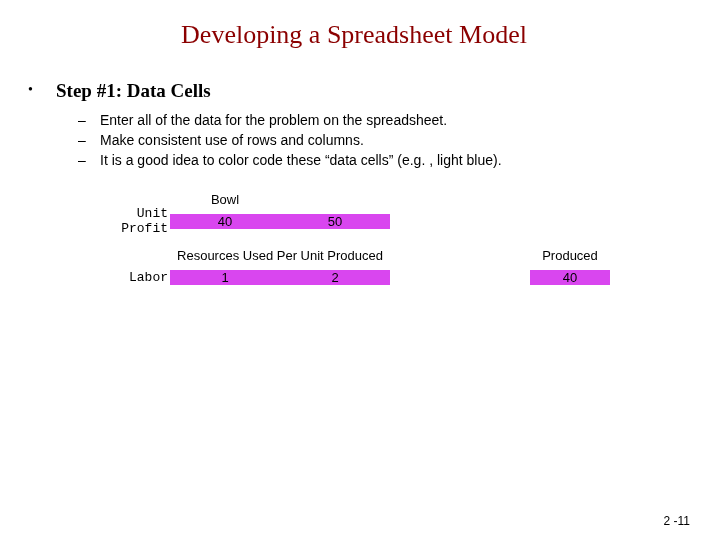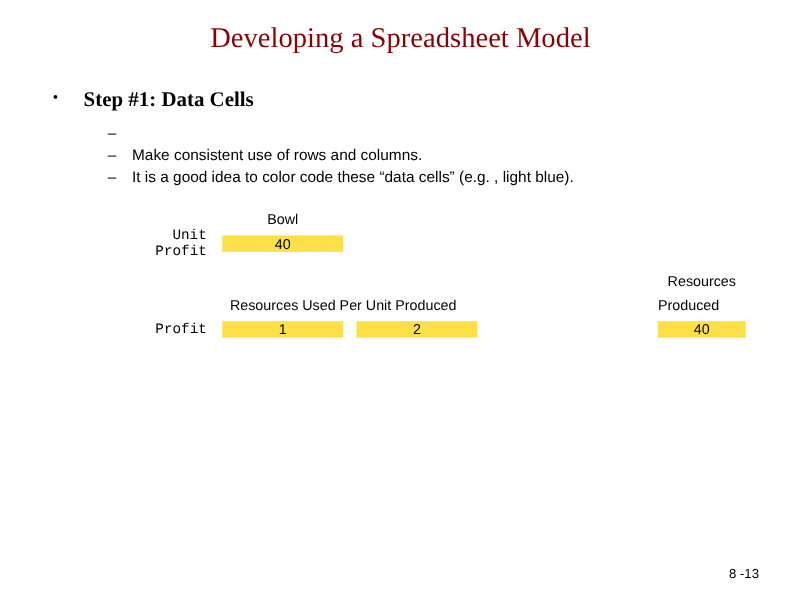--- a/index.html
+++ b/index.html
@@ -6,21 +6,21 @@
     margin: 0;
     padding: 0;
     width: 720px;
     height: 540px;
     font-family: "Times New Roman", Times, serif;
     position: relative;
     background: #fff;
     color: #000;
   }
   .slide {
-    padding: 20px 30px 10px 38px;
+    padding: 20px 30px 10px 18px;
     box-sizing: border-box;
     width: 100%;
     height: 100%;
     position: relative;
   }
   .title {
     color: #8b0000;
     font-size: 26px;
     text-align: center;
     margin: 0 0 30px 0;
@@ -63,34 +63,33 @@
   }
   .sheet {
     margin-left: 80px;
     font-family: Arial, Helvetica, sans-serif;
     font-size: 13px;
   }
   .srow {
     display: flex;
     align-items: center;
     height: 22px;
-    gap: 12px;
   }
   .lbl {
     width: 70px;
     text-align: right;
     padding-right: 2px;
     font-family: Liberation Mono, monospace;
   }
   .cell {
     width: 110px;
     text-align: center;
   }
   .data {
-    background: #fde047;
+    background: #d946ef;
   }
   .gap {
     width: 140px;
   }
   .res-hdr {
     width: 80px;
     text-align: center;
   }
   .rescell {
     width: 80px;
@@ -115,20 +114,21 @@
   <h1 class="title">Developing a Spreadsheet Model</h1>
 
   <div class="bullet-row">
     <span class="bullet-sym">•</span>
     <span class="step-label">Step #1: Data Cells</span>
   </div>
 
   <div class="sub-list">
     <div class="sub-row">
       <span class="dash">–</span>
+      <span>Enter all of the data for the problem on the spreadsheet.</span>
     </div>
     <div class="sub-row">
       <span class="dash">–</span>
       <span>Make consistent use of rows and columns.</span>
     </div>
     <div class="sub-row">
       <span class="dash">–</span>
       <span>It is a good idea to color code these “data cells” (e.g. , light blue).</span>
     </div>
   </div>
@@ -137,45 +137,39 @@
   <div class="sheet">
 
     <div class="srow">
       <div class="lbl"></div>
       <div class="cell">Bowl</div>
     </div>
 
     <div class="srow">
       <div class="lbl">Unit Profit</div>
       <div class="cell data">40</div>
+      <div class="cell data">50</div>
     </div>
 
     <div class="srow" style="height:12px;"></div>
 
-    <div class="srow">
-      <div class="lbl"></div>
-      <div class="cell"></div>
-      <div class="cell"></div>
-      <div class="gap"></div>
-      <div class="res-hdr">Resources</div>
-    </div>
 
     <div class="srow">
       <div class="lbl"></div>
       <div class="section-hdr" style="width:220px;">Resources Used Per Unit Produced</div>
       <div class="gap"></div>
       <div class="res-hdr">Produced</div>
     </div>
 
     <div class="srow">
-      <div class="lbl">Profit</div>
+      <div class="lbl">Labor</div>
       <div class="cell data">1</div>
       <div class="cell data">2</div>
       <div class="gap"></div>
       <div class="rescell data">40</div>
     </div>
 
 
   </div>
 
-  <div class="page-num">8 -13</div>
+  <div class="page-num">2 -11</div>
 
 </div>
 
 </body></html>

